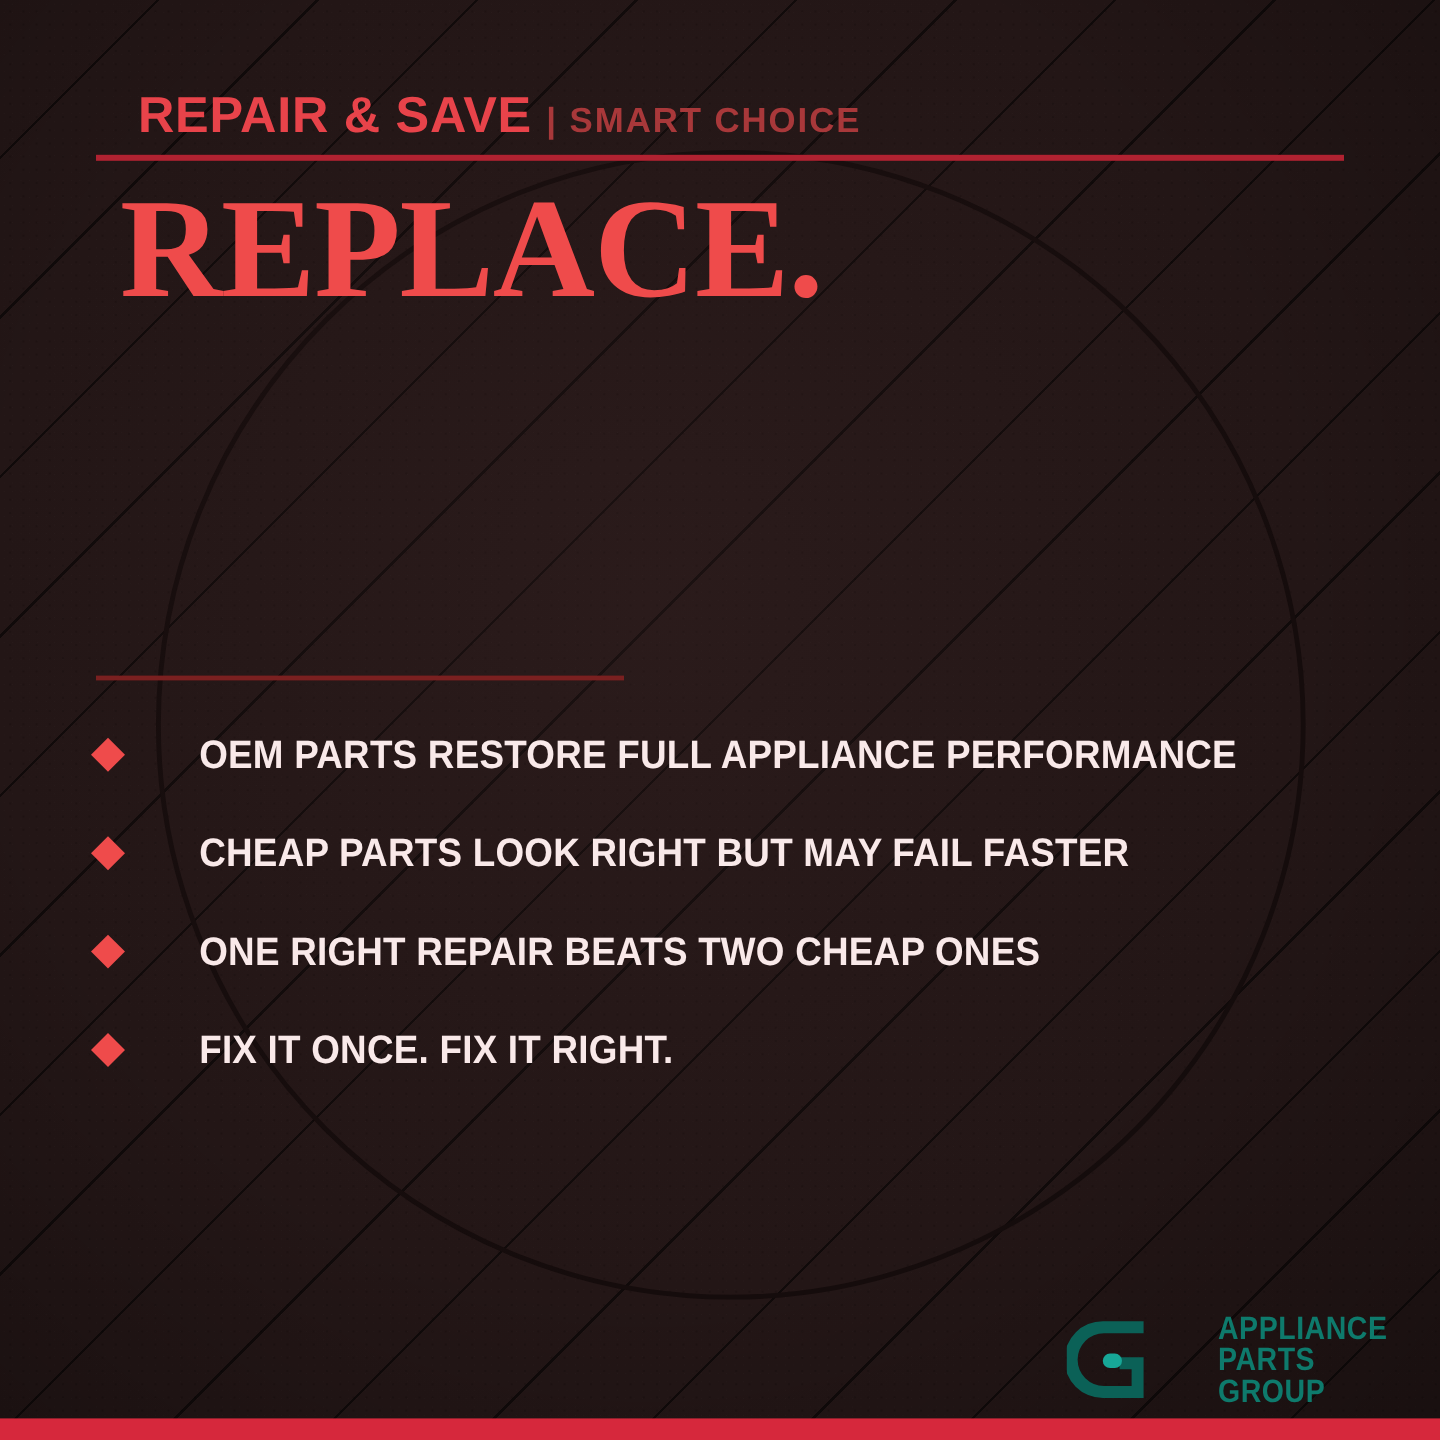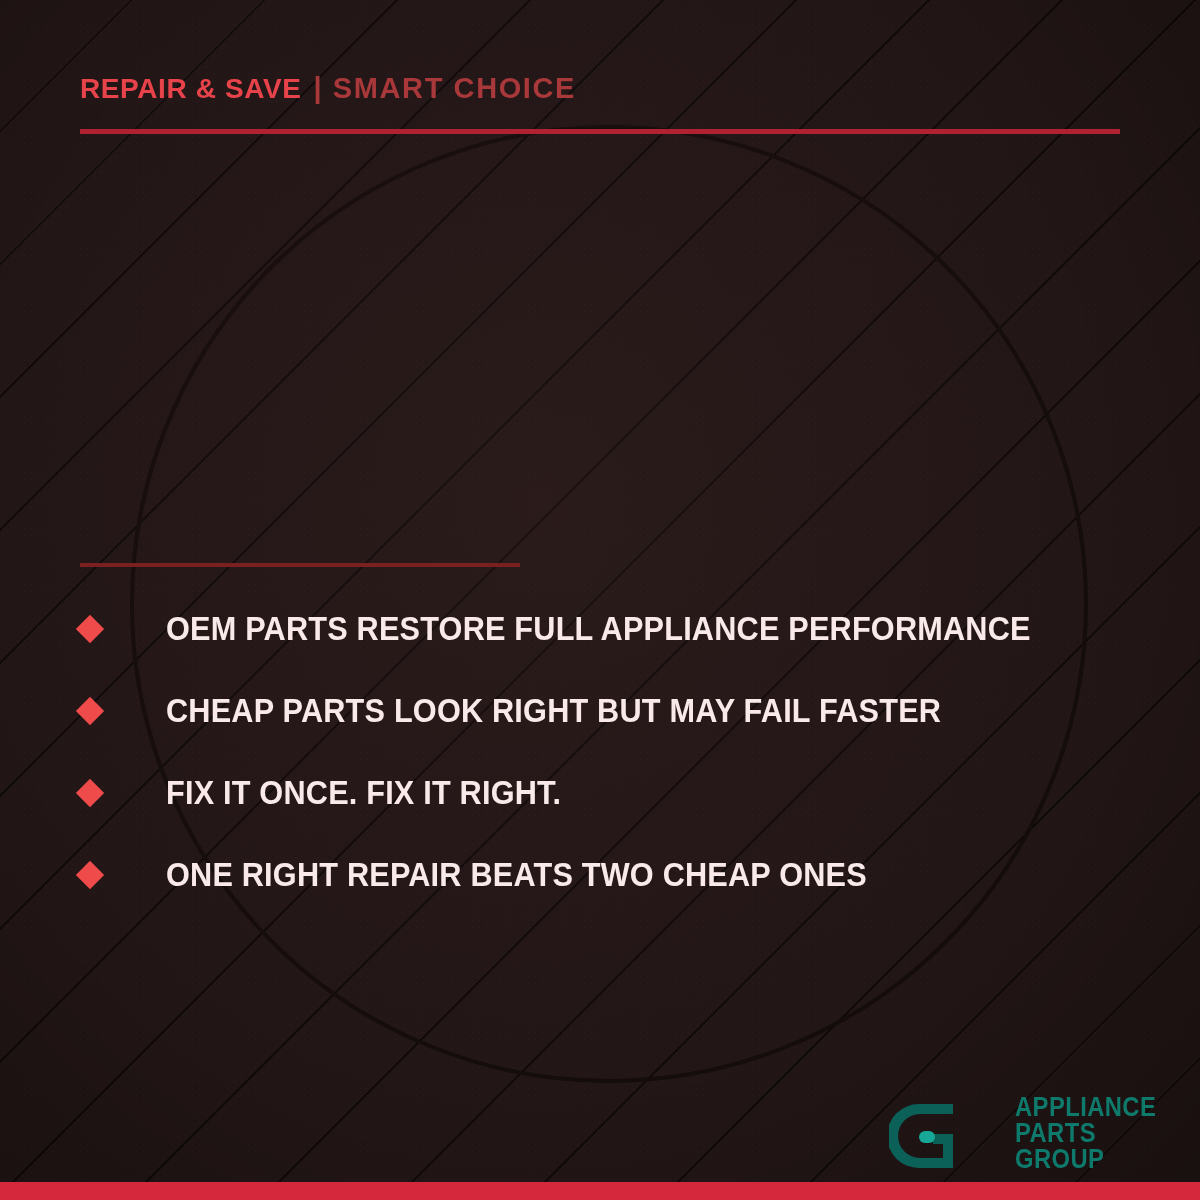--- a/index.html
+++ b/index.html
@@ -38,22 +38,23 @@
   #circle{
     position:absolute;
     left:130px;top:125px;width:950px;height:950px;
     border:4px solid #150c0c;border-radius:50%;
     pointer-events:none;
   }
 
   
   #header{position:absolute;left:80px;top:72px;white-space:nowrap;}
   .kicker-main{
-    font-size:28px;font-weight:bold;color:#E8434A;
+    font-size:42px;font-weight:bold;color:#E8434A;
     letter-spacing:.6px;
+    margin-left:35px;
   }
   .kicker-sub{
     font-size:29px;font-weight:bold;color:#A8383A;
     letter-spacing:1.6px;margin-left:12px;
   }
   #header-rule{
     position:absolute;left:80px;top:129px;width:1040px;height:5px;
     background:#B02231;
   }
 
@@ -84,21 +85,21 @@
   .bullet-text{
     font-size:33px;font-weight:bold;color:#F9E9E9;
     letter-spacing:.2px;
     transform:scaleX(.93);transform-origin:left center;
     white-space:nowrap;
   }
 
   
   #logo{
     position:absolute;right:24px;bottom:28px;
-    display:flex;align-items:flex-end;gap:44px;
+    display:flex;align-items:center;gap:44px;
   }
   #logo-mark{position:relative;width:68px;height:72px;flex:0 0 auto;}
   #logo-mark .g-outer{
     position:absolute;left:0;top:0;width:68px;height:72px;
   }
   #logo-word{margin-left:14px;}
   .logo-line{
     display:block;color:#0E7A6C;font-size:27px;font-weight:bold;
     letter-spacing:.5px;line-height:26px;
     transform:scaleX(.88);transform-origin:left center;
@@ -119,39 +120,40 @@
   <div id="grain"></div>
   <div id="circle"></div>
   <div id="vignette"></div>
 
   <div id="header">
     <span class="kicker-main">REPAIR &amp; SAVE</span><span class="kicker-sub">| SMART CHOICE</span>
   </div>
   <div id="header-rule"></div>
 
   <div id="headline">
+    <span class="hl-line hl-red">REPLACE.</span>
   </div>
   <div id="sub-rule"></div>
 
   <div id="bullets">
     <div class="bullet-row">
       <span class="bullet-diamond"></span>
       <span class="bullet-text">OEM PARTS RESTORE FULL APPLIANCE PERFORMANCE</span>
     </div>
     <div class="bullet-row">
       <span class="bullet-diamond"></span>
       <span class="bullet-text">CHEAP PARTS LOOK RIGHT BUT MAY FAIL FASTER</span>
     </div>
     <div class="bullet-row">
       <span class="bullet-diamond"></span>
-      <span class="bullet-text">FIX IT ONCE. FIX IT RIGHT.</span>
+      <span class="bullet-text">ONE RIGHT REPAIR BEATS TWO CHEAP ONES</span>
     </div>
     <div class="bullet-row">
       <span class="bullet-diamond"></span>
-      <span class="bullet-text">ONE RIGHT REPAIR BEATS TWO CHEAP ONES</span>
+      <span class="bullet-text">FIX IT ONCE. FIX IT RIGHT.</span>
     </div>
   </div>
 
   <div id="logo">
     <div id="logo-mark">
       <svg class="g-outer" viewBox="0 0 68 72" xmlns="http://www.w3.org/2000/svg">
         <path d="M64 4 H30 A26 26 0 0 0 30 68 H64 V34 H44 V44 H54 V58 H31 A16 16 0 0 1 31 14 H64 Z" fill="#0B6157"></path>
         <rect x="30" y="31" width="16" height="12" rx="6" fill="#17A797"></rect>
       </svg>
     </div>

